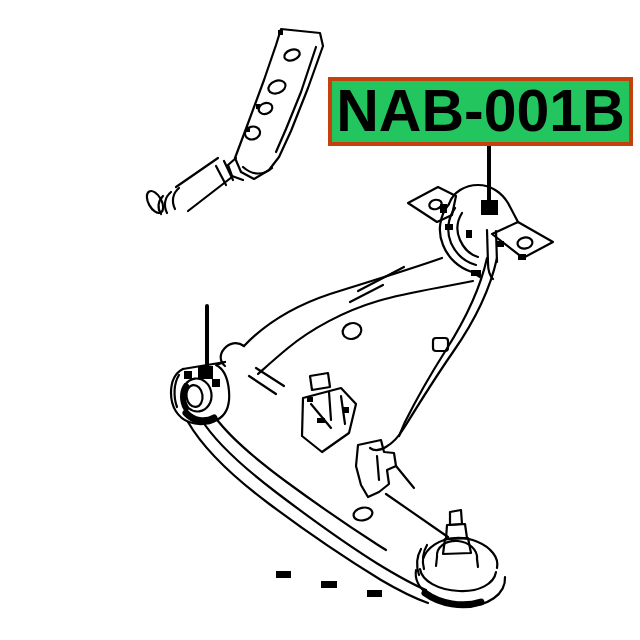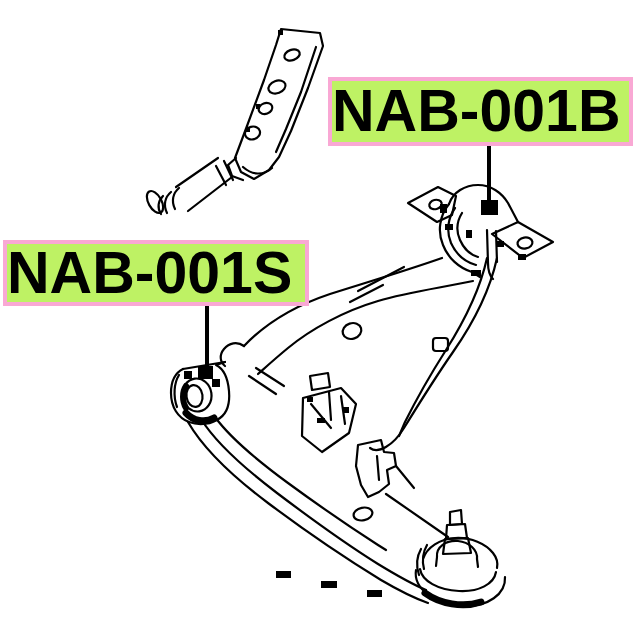--- a/index.html
+++ b/index.html
@@ -2,22 +2,22 @@
 <html><head>
 <meta charset="utf-8">
 <style>
   html,body{margin:0;padding:0;background:#ffffff;}
   .stage{
     position:relative;width:640px;height:640px;background:#ffffff;overflow:hidden;
     font-family:"Liberation Sans",sans-serif;
   }
   .stage svg{position:absolute;left:0;top:0;}
   .callout{
-    position:absolute;box-sizing:border-box;background:#bef264;border:4px solid #f9a8d4;
-    display:flex;align-items:center;justify-content:flex-start;
+    position:absolute;box-sizing:border-box;background:#22c55e;border:4px solid #c2410c;
+    display:flex;align-items:center;justify-content:center;
     font-weight:bold;font-size:59px;letter-spacing:0px;color:#000;line-height:1;
     white-space:nowrap;
   }
   .callout-b{left:328px;top:77px;width:305px;height:69px;}
   .callout-s{left:3px;top:240px;width:306px;height:66px;}
 </style>
 </head>
 <body>
 
 <div class="stage">
@@ -129,17 +129,14 @@
     </g>
     <g>
       <line x1="207" y1="306" x2="207" y2="367" stroke-width="4"></line>
       <rect x="198" y="366" width="15" height="13" fill="#000" stroke="none"></rect>
     </g>
   </svg>
 
   <div class="callout callout-b">
     <span>NAB-001B</span>
   </div>
-  <div class="callout callout-s">
-    <span>NAB-001S</span>
-  </div>
 
 </div>
 
 </body></html>

